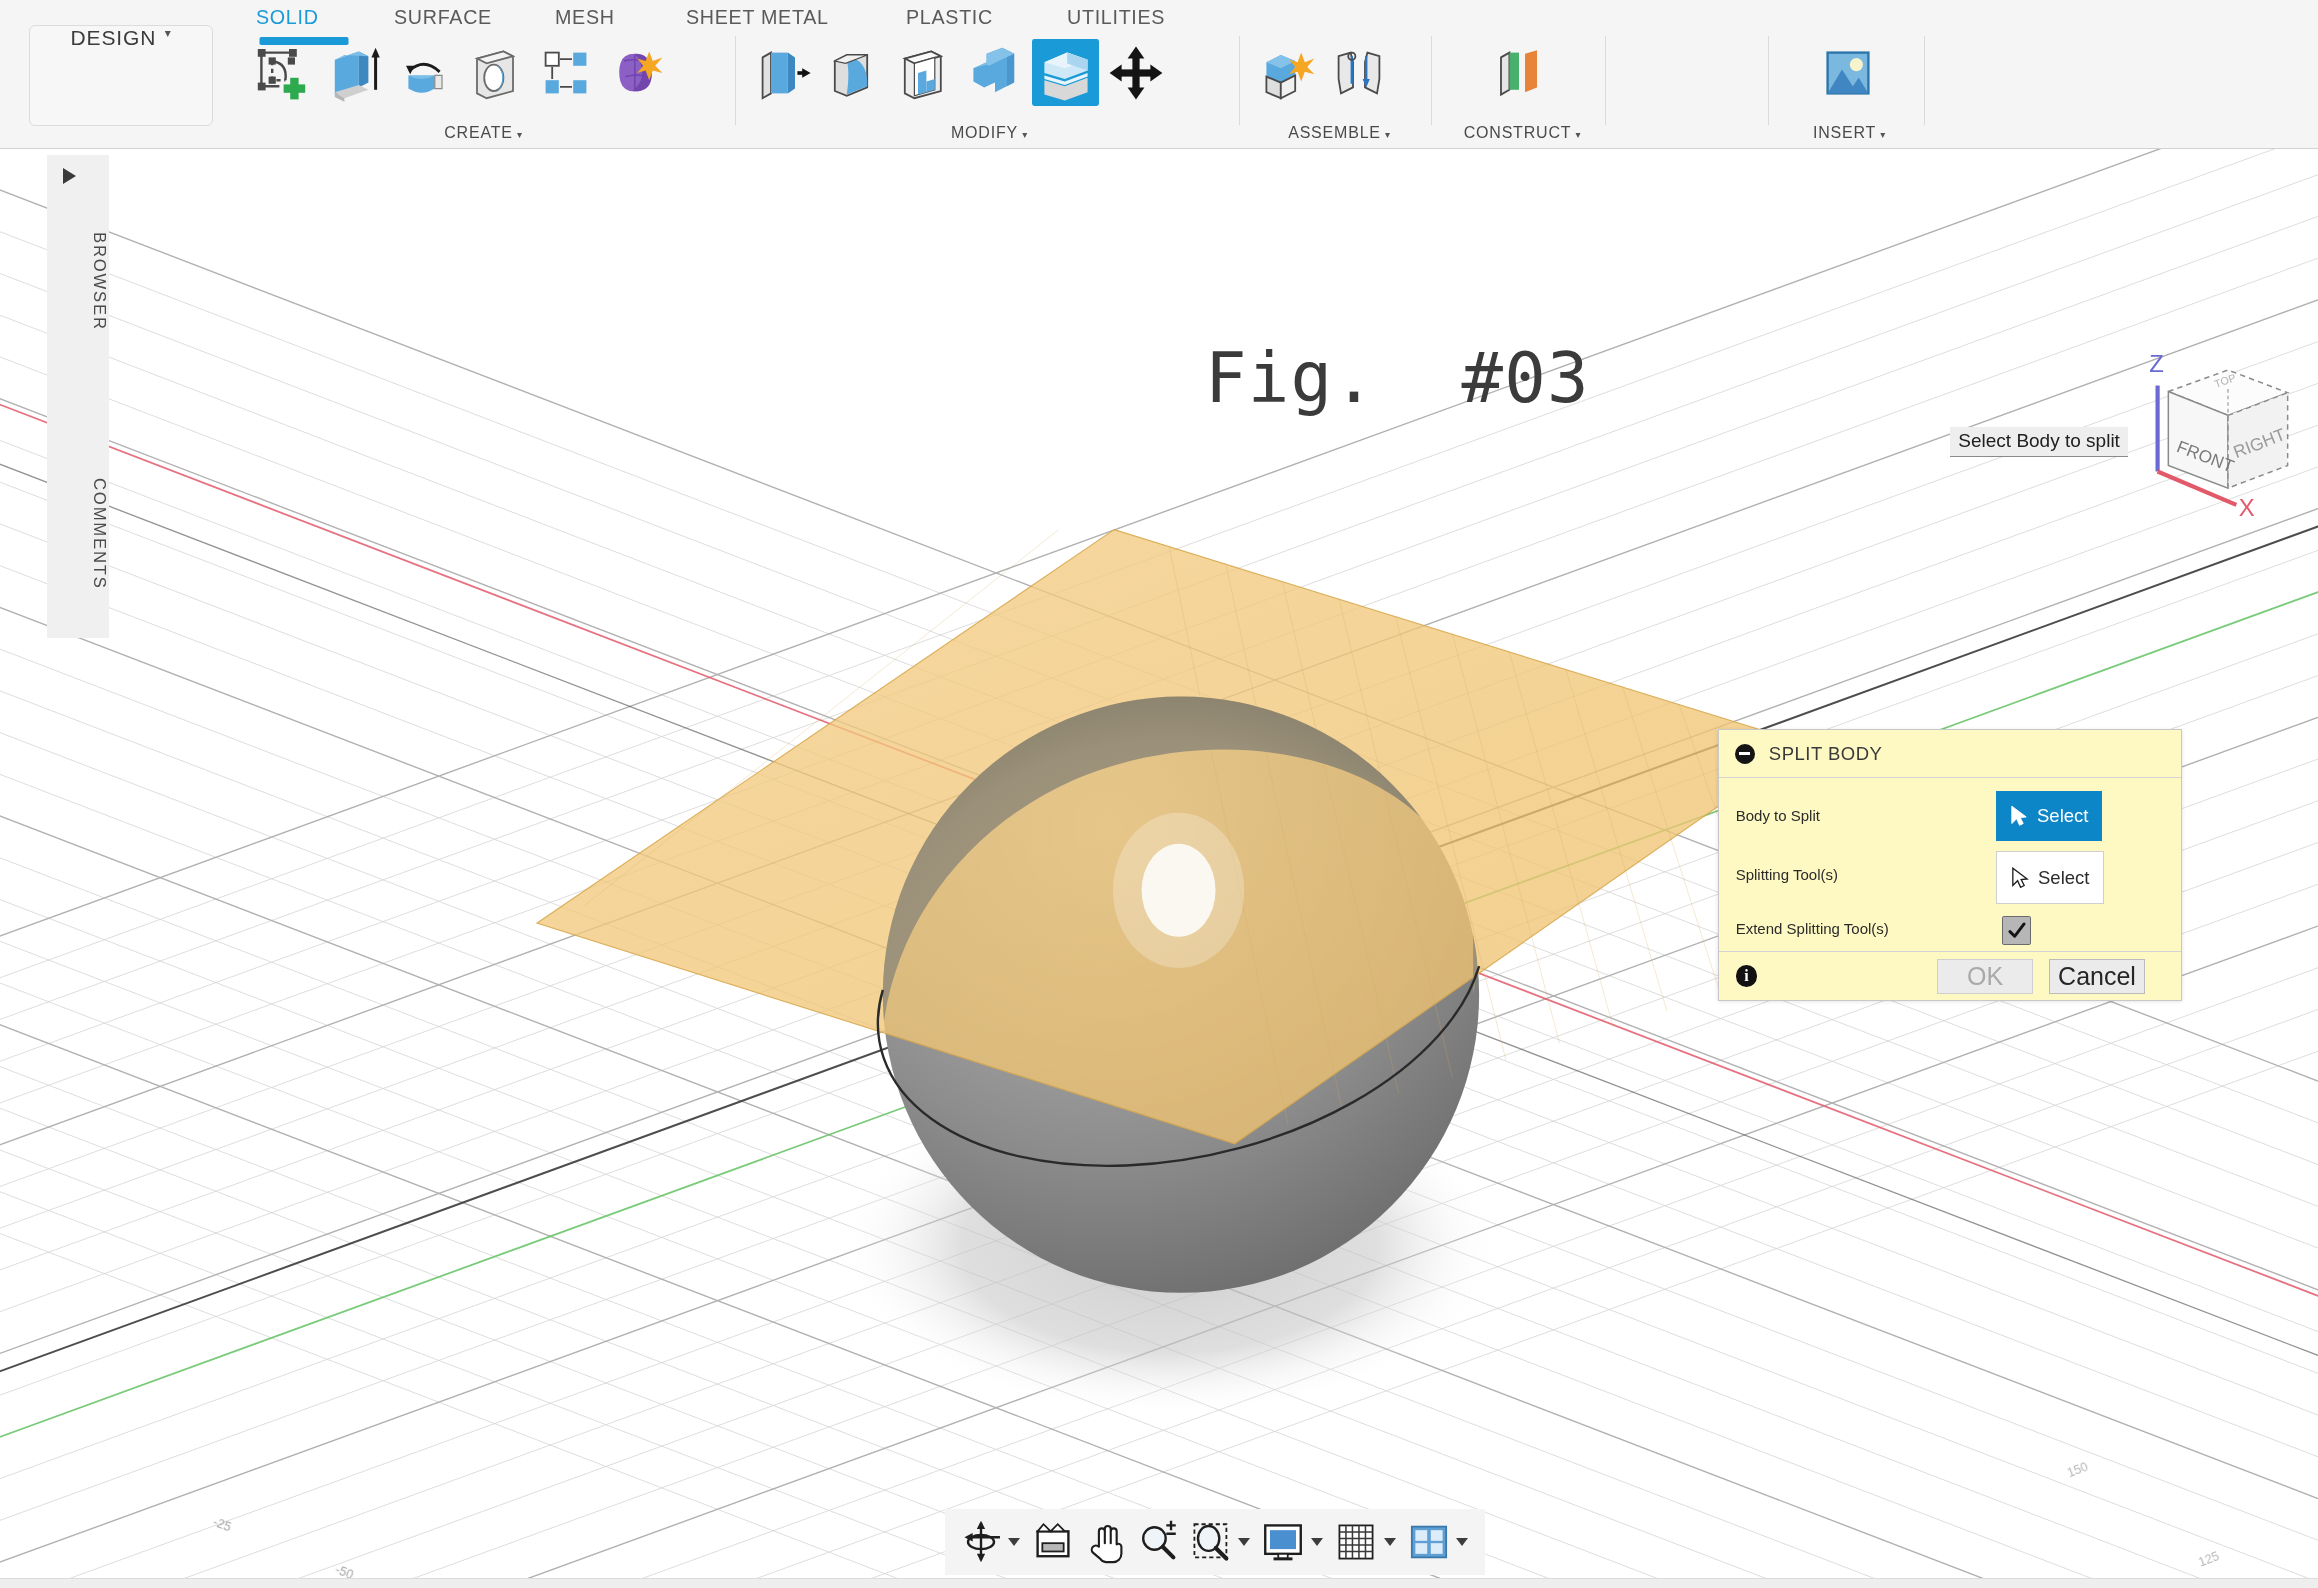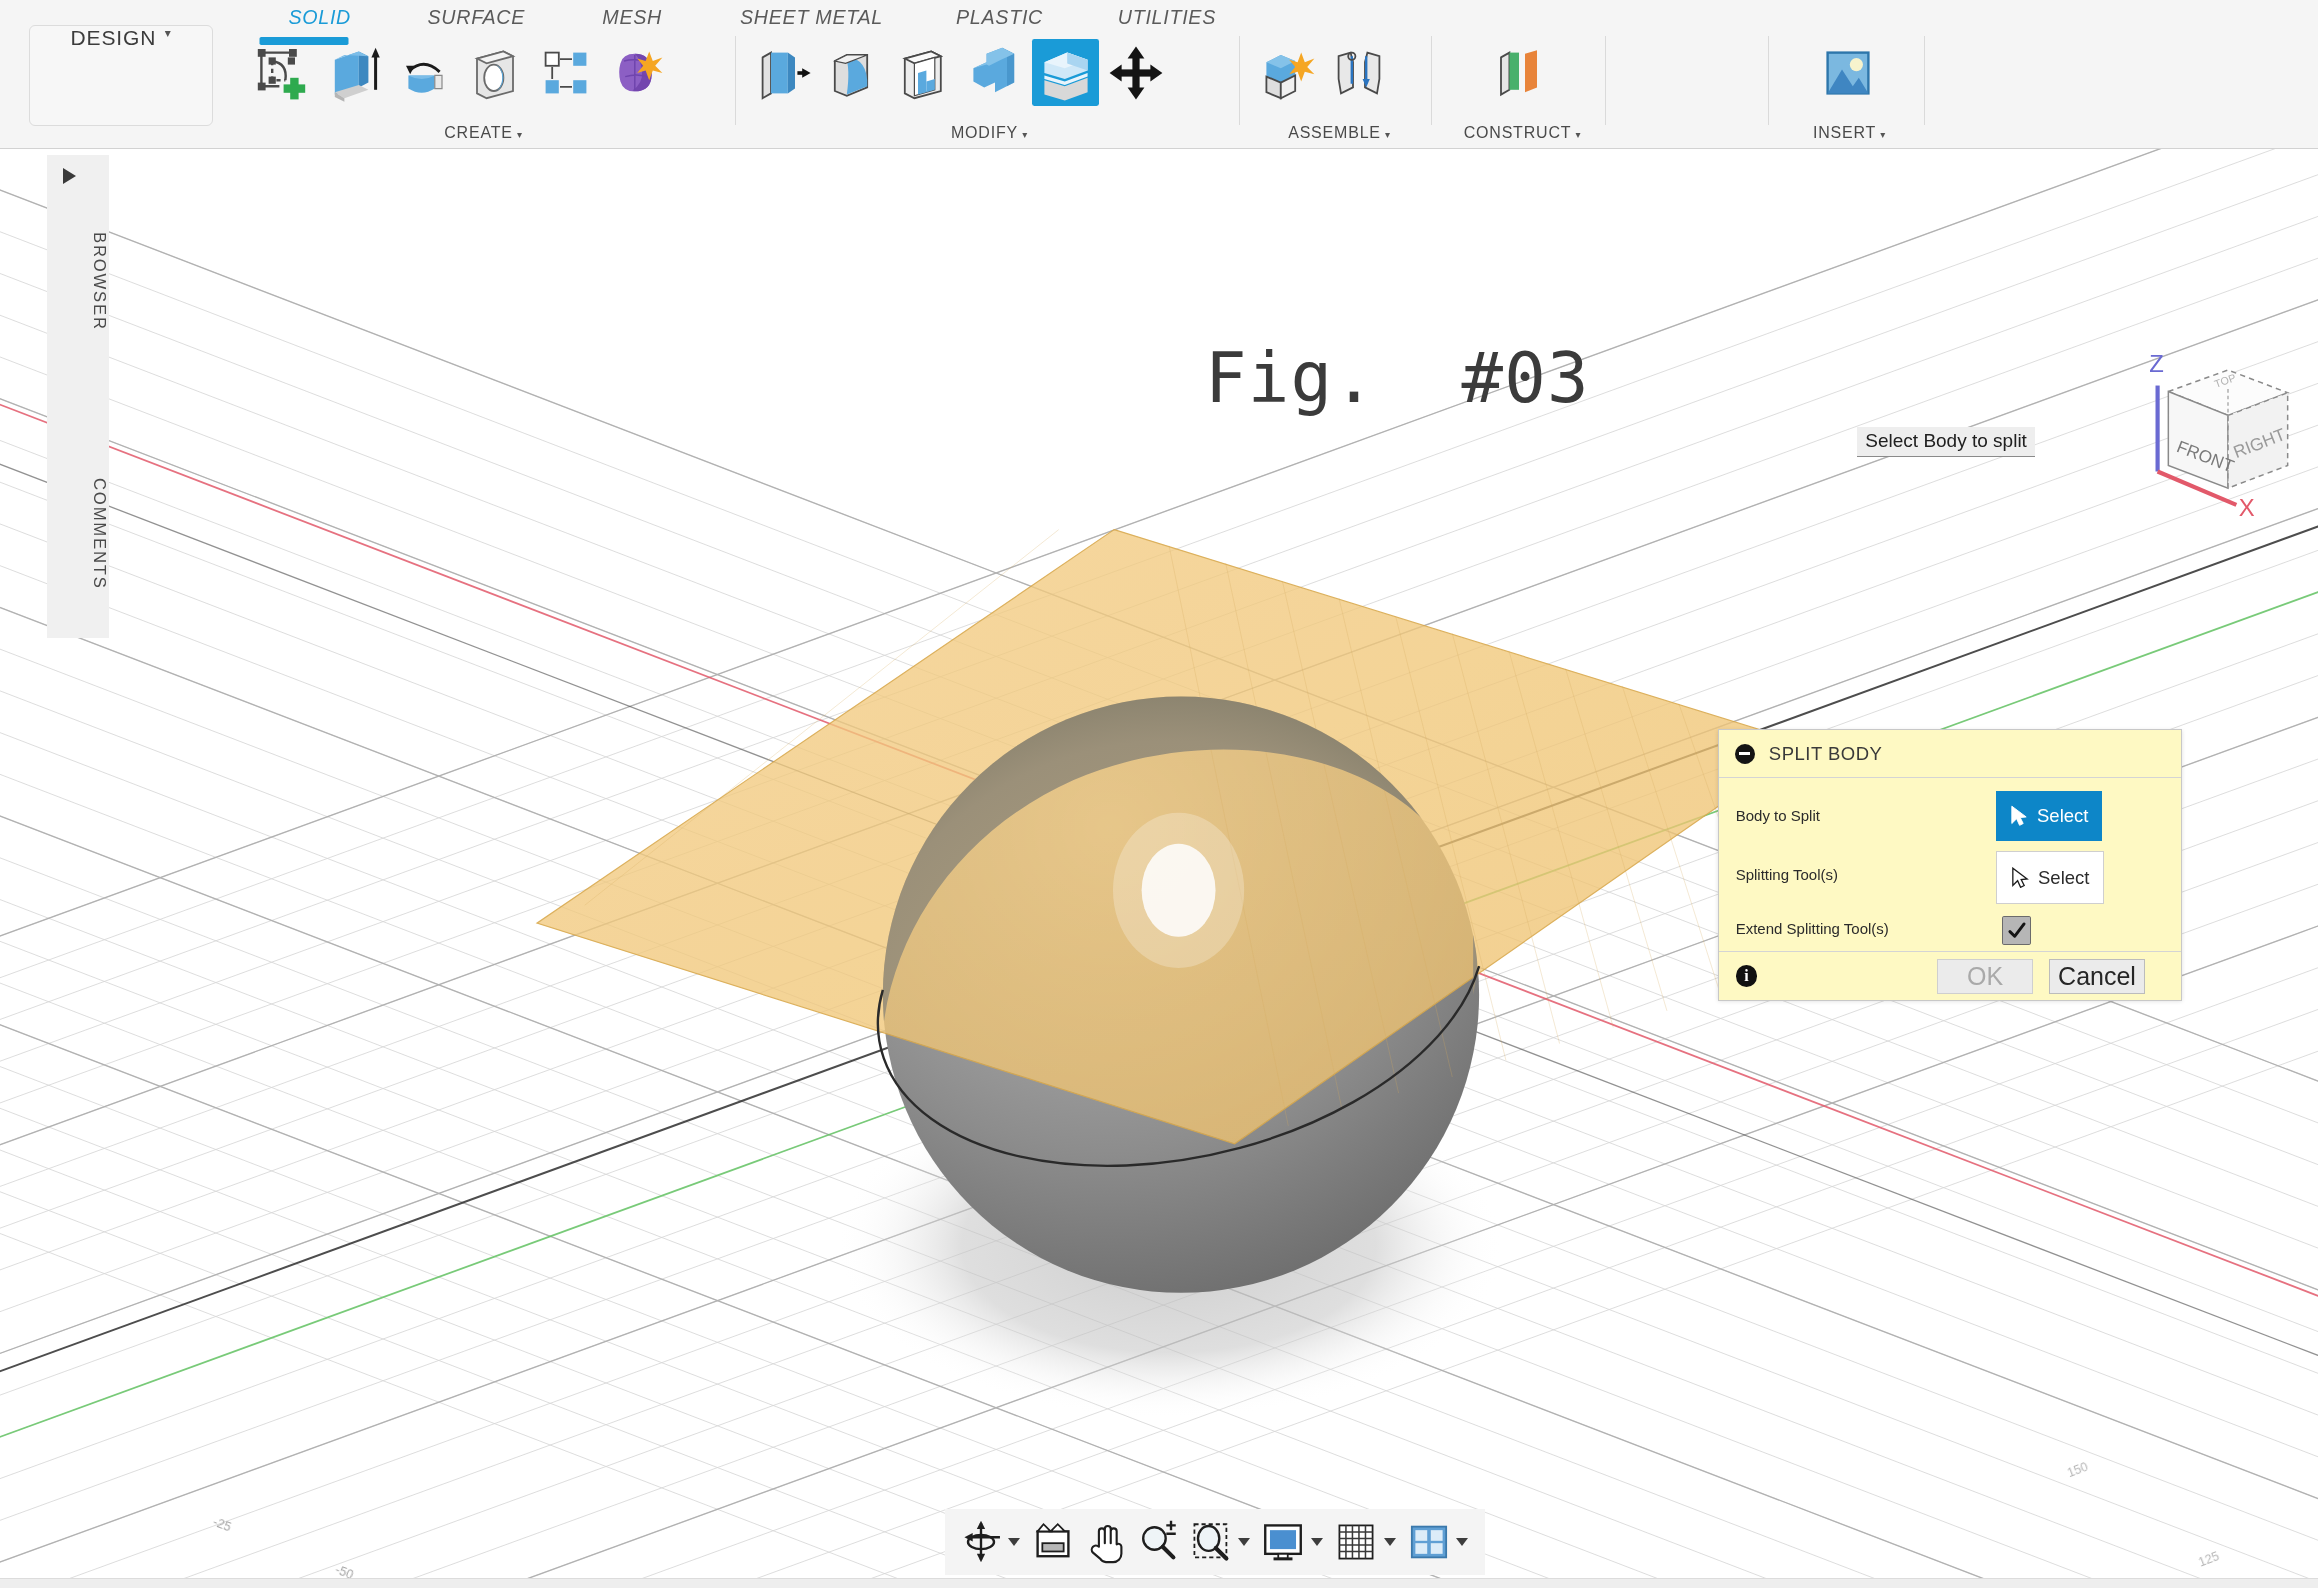--- a/index.html
+++ b/index.html
@@ -15,21 +15,21 @@
   #ribbon{
     position:absolute;left:0;top:0;width:2319px;height:148px;
     background:#f5f5f5;
     border-bottom:1.2px solid #d2d2d2;
     z-index:40;
   }
   #tabrow{position:absolute;left:0;top:0;width:100%;height:41px;}
   .tab{
     position:absolute;top:6px;
     font-size:19.7px;letter-spacing:0.7px;color:#5a5a5a;
-    text-align:right;cursor:default;white-space:nowrap;font-style:italic;
+    text-align:left;cursor:default;white-space:nowrap;
   }
   .tab.active{color:#1a9bd7;}
   .tab .uline{
     position:absolute;left:50%;transform:translateX(-50%);
     bottom:-15.5px;width:89px;height:7.8px;border-radius:1.8px;
     background:#1a9bd7;
   }
 
   
   #design-btn{
@@ -83,21 +83,21 @@
   
   #fig-title{
     position:absolute;left:1205px;top:190px;
     font-family:"DejaVu Sans Mono", monospace;
     font-size:69px;color:#3b3b3b;letter-spacing:1.2px;
     white-space:pre;font-weight:300;z-index:14;cursor:default;
   }
 
   
   #tooltip{
-    position:absolute;left:1857px;top:279px;
+    position:absolute;left:1950px;top:279px;
     background:#eeeeee;border-bottom:1.2px solid #8a8a8a;
     padding:3px 8.3px 4.2px 8.3px;
     font-size:19px;color:#202020;white-space:nowrap;z-index:30;cursor:default;
   }
 
   
   #viewcube{position:absolute;left:2111px;top:191px;width:197px;height:179px;z-index:28;}
 
   
   #dialog{

